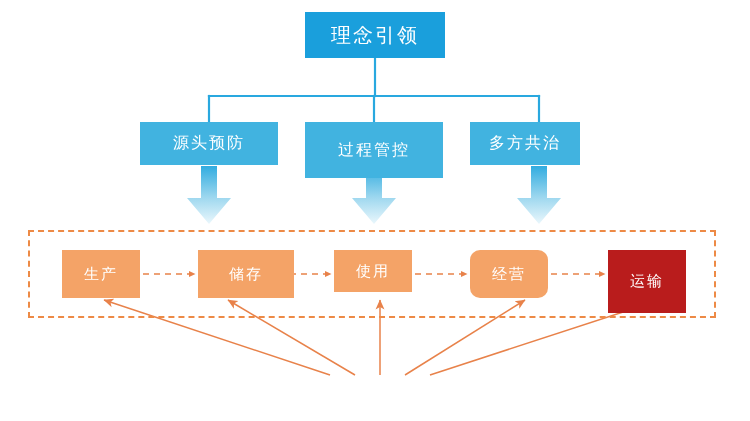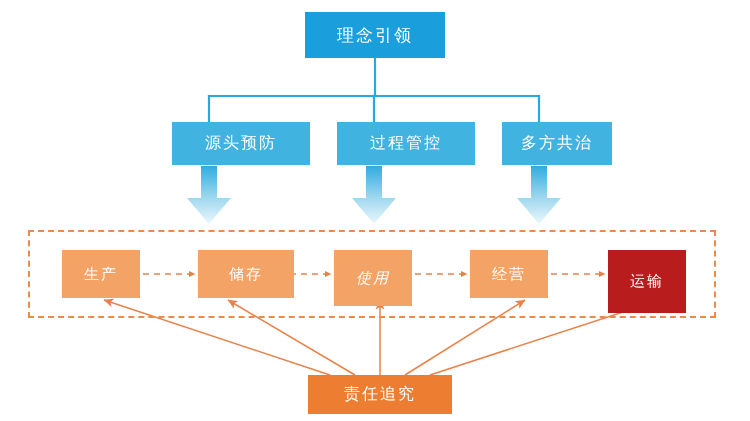--- a/index.html
+++ b/index.html
@@ -34,26 +34,25 @@
     display: flex;
     align-items: center;
     justify-content: center;
     color: #ffffff;
     letter-spacing: 2px;
     white-space: nowrap;
     text-align: center;
   }
   .node-top {
     background: #1A9FDC;
-    font-size: 17px;
+    font-size: 20px;
   }
   .node-mid {
     background: #41B3E0;
     font-size: 16px;
-    margin-left: 32px;
   }
   .node-chain {
     background: #F4A367;
     font-size: 15px;
   }
   .node-bottom {
     background: #ED7D31;
     font-size: 16px;
   }
   .dashed-frame {
@@ -112,26 +111,25 @@
         <line x1="430" y1="375" x2="660" y2="300" marker-end="url(#solidHead)"></line>
       </g>
   </svg>
 
   <div class="dashed-frame" id="dashed-frame" style="left: 28px; top: 230px; width: 688px; height: 88px; border-color: rgb(237, 138, 70);"></div>
 
   <div class="node node-top" id="node-top" style="left: 305px; top: 12px; width: 140px; height: 46px; background: rgb(26, 159, 220);">理念引领</div>
 
   <div id="mid-nodes">
       <div class="node node-mid" style="left: 140px; top: 122px; width: 138px; height: 43px; background: rgb(65, 179, 224);">源头预防</div>
-      <div class="node node-mid" style="left: 305px; top: 122px; width: 138px; height: 43px; background: rgb(65, 179, 224);">过程管控</div>
+      <div class="node node-mid" style="left: 305px; top: 122px; width: 138px; height: 56px; background: rgb(65, 179, 224);">过程管控</div>
       <div class="node node-mid" style="left: 470px; top: 122px; width: 110px; height: 43px; background: rgb(65, 179, 224);">多方共治</div>
     </div>
   <div id="chain-nodes">
       <div class="node node-chain" style="left: 62px; top: 250px; width: 78px; height: 48px; background: rgb(244, 163, 103); font-family: Liberation Mono, monospace;">生产</div>
       <div class="node node-chain" style="left: 198px; top: 250px; width: 96px; height: 48px; background: rgb(244, 163, 103);">储存</div>
-      <div class="node node-chain" style="left: 334px; top: 250px; width: 78px; height: 56px; background: rgb(244, 163, 103); font-style: italic;">使用</div>
-      <div class="node node-chain" style="left: 470px; top: 250px; width: 78px; height: 48px; background: rgb(244, 163, 103);">经营</div>
+      <div class="node node-chain" style="left: 334px; top: 250px; width: 78px; height: 42px; background: rgb(244, 163, 103);">使用</div>
+      <div class="node node-chain" style="left: 470px; top: 250px; width: 78px; height: 48px; background: rgb(244, 163, 103); border-radius: 10px;">经营</div>
       <div class="node node-chain" style="left: 608px; top: 250px; width: 78px; height: 63px; background: #b91c1c;">运输</div>
     </div>
 
-  <div class="node node-bottom" id="node-bottom" style="left: 308px; top: 375px; width: 144px; height: 39px; background: rgb(237, 125, 49);">责任追究</div>
 
 </div>
 
 </body></html>

